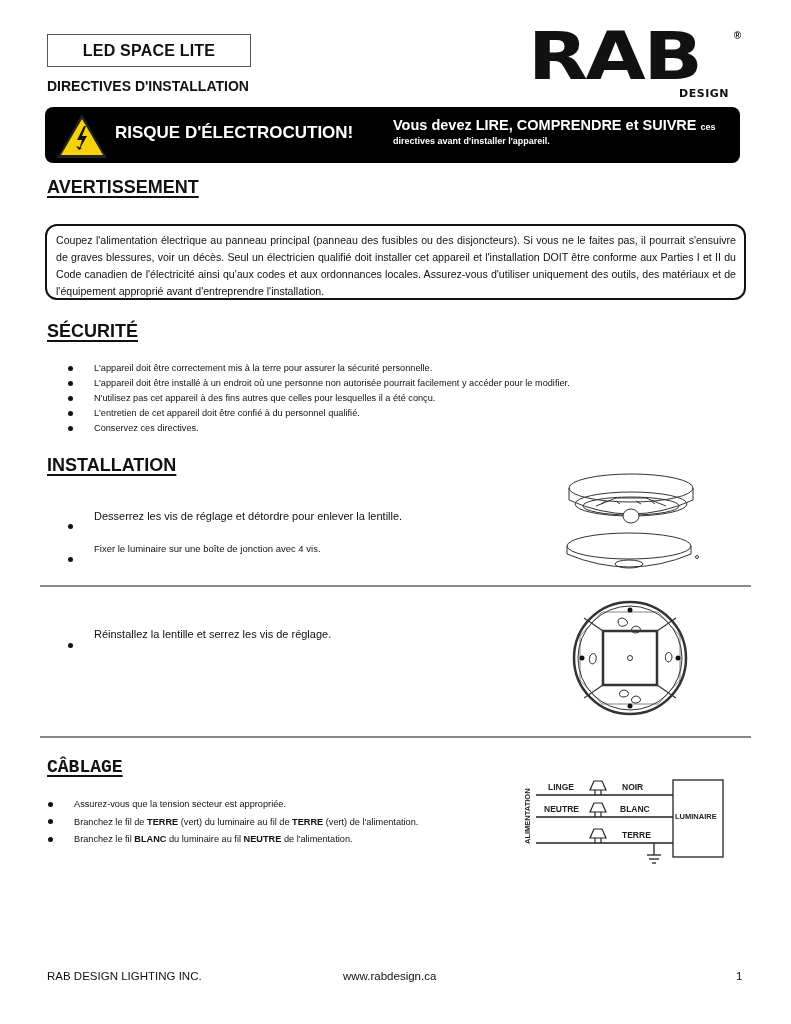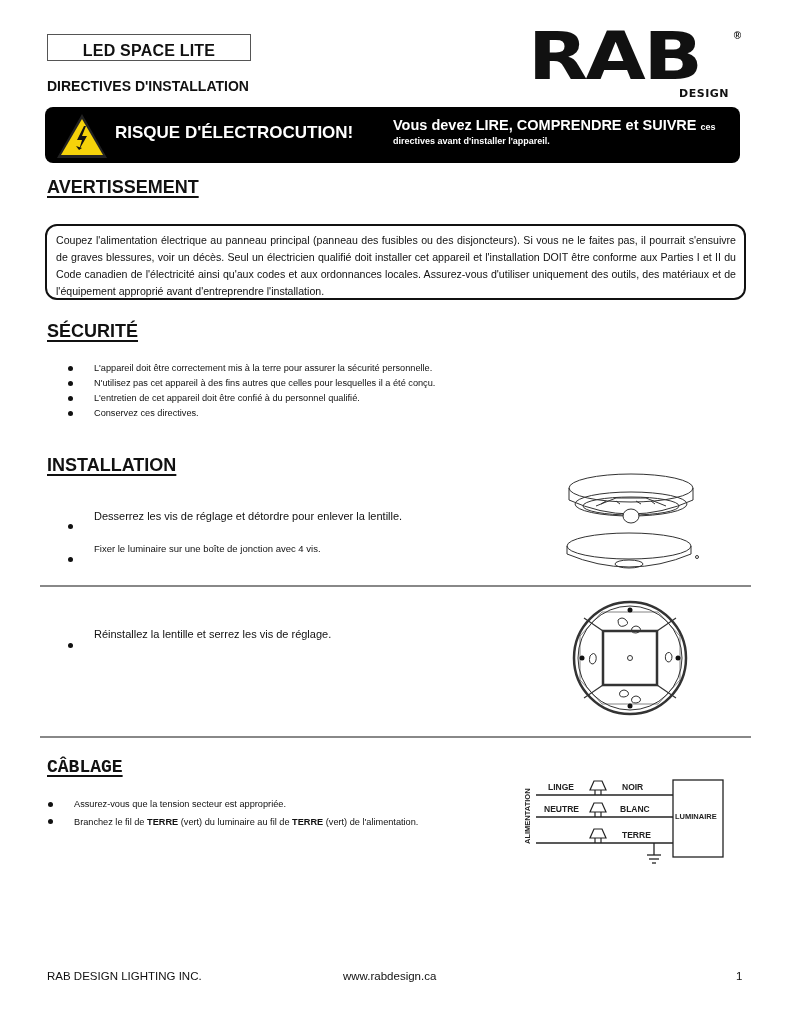--- a/index.html
+++ b/index.html
@@ -1,21 +1,21 @@
 <!DOCTYPE html>
 <html><head>
 <meta charset="utf-8">
 <style>
   * { box-sizing: border-box; margin: 0; padding: 0; }
   html, body { width: 791px; height: 1024px; background: #ffffff; overflow: hidden; }
   body { position: relative; font-family: "Liberation Sans", sans-serif; color: #111; }
   .abs { position: absolute; }
 
-  .product-box { left: 47px; top: 34px; width: 204px; height: 27px; border: 1.5px solid #555;
-    display: flex; align-items: flex-end; justify-content: center;
+  .product-box { left: 47px; top: 34px; width: 204px; height: 33px; border: 1.5px solid #555;
+    display: flex; align-items: center; justify-content: center;
     font-weight: bold; font-size: 16px; letter-spacing: 0.2px; }
   .doc-subtitle { left: 47px; top: 78px; font-weight: bold; font-size: 14px; }
 
   .logo { left: 528px; top: 30px; width: 215px; height: 72px; }
   .logo-main { position: absolute; left: 0; top: -6px; font-family: "DejaVu Sans", sans-serif;
     font-weight: 900; font-size: 66px; letter-spacing: -2px; color: #111; transform: scaleX(1.18); transform-origin: left top; line-height: 1; }
   .logo-reg { position: absolute; right: 2px; top: 0; font-size: 10px; font-weight: bold; }
   .logo-sub { position: absolute; right: 14px; top: 57px; font-family: "DejaVu Sans", sans-serif;
     font-weight: 900; font-size: 11px; letter-spacing: 0.5px; }
 
@@ -79,20 +79,21 @@
 </div>
 
 <div class="abs section-h" style="left:47px; top:177px;">AVERTISSEMENT</div>
 <div class="abs warn-box">
   <span>Coupez l'alimentation électrique au panneau principal (panneau des fusibles ou des disjoncteurs). Si vous ne le faites pas, il pourrait s'ensuivre de graves blessures, voir un décès. Seul un électricien qualifié doit installer cet appareil et l'installation DOIT être conforme aux Parties I et II du Code canadien de l'électricité ainsi qu'aux codes et aux ordonnances locales. Assurez-vous d'utiliser uniquement des outils, des matériaux et de l'équipement approprié avant d'entreprendre l'installation.</span>
 </div>
 
 <div class="abs section-h" style="left:47px; top:321px;">SÉCURITÉ</div>
 <ul class="abs bullets sec-list">
   <li>L'appareil doit être correctement mis à la terre pour assurer la sécurité personnelle.</li>
+  <li>L'appareil doit être installé à un endroit où une personne non autorisée pourrait facilement y accéder pour le modifier.</li>
   <li>N'utilisez pas cet appareil à des fins autres que celles pour lesquelles il a été conçu.</li>
   <li>L'entretien de cet appareil doit être confié à du personnel qualifié.</li>
   <li>Conservez ces directives.</li>
 </ul>
 
 <div class="abs section-h" style="left:47px; top:455px;">INSTALLATION</div>
 <ul class="abs bullets inst1-list">
   <li>Desserrez les vis de réglage et détordre pour enlever la lentille.</li>
   <li style="font-size:9.5px;">Fixer le luminaire sur une boîte de jonction avec 4 vis.</li>
 </ul>
@@ -144,20 +145,21 @@
       <circle cx="108" cy="60" r="2.5"></circle>
   </g>
 </svg>
 
 <div class="abs divider" style="top:736px;"></div>
 
 <div class="abs section-h" style="left:47px; top:757px;font-family:Liberation Mono, monospace;">CÂBLAGE</div>
 <ul class="abs bullets wiring-list">
   <li><span>Assurez-vous que la tension secteur est appropriée.</span></li>
   <li><span>Branchez le fil de </span><b>TERRE</b><span> (vert) du luminaire au fil de </span><b>TERRE</b><span> (vert) de l'alimentation.</span></li>
+  <li><span>Branchez le fil </span><b>BLANC</b><span> du luminaire au fil </span><b>NEUTRE</b><span> de l'alimentation.</span></li>
 </ul>
 
 <svg class="abs" style="left:518px; top:772px;" width="210" height="100" viewBox="0 0 210 100" font-family="Liberation Sans, sans-serif" font-weight="bold">
   <g stroke="#222" fill="none" stroke-width="1.3">
     <line x1="18" y1="23" x2="155" y2="23"></line>
     <line x1="18" y1="45" x2="155" y2="45"></line>
     <line x1="18" y1="71" x2="155" y2="71"></line>
     <rect x="155" y="8" width="50" height="77"></rect>
     <line x1="136" y1="71" x2="136" y2="83"></line>
     <line x1="129" y1="83" x2="143" y2="83"></line>

